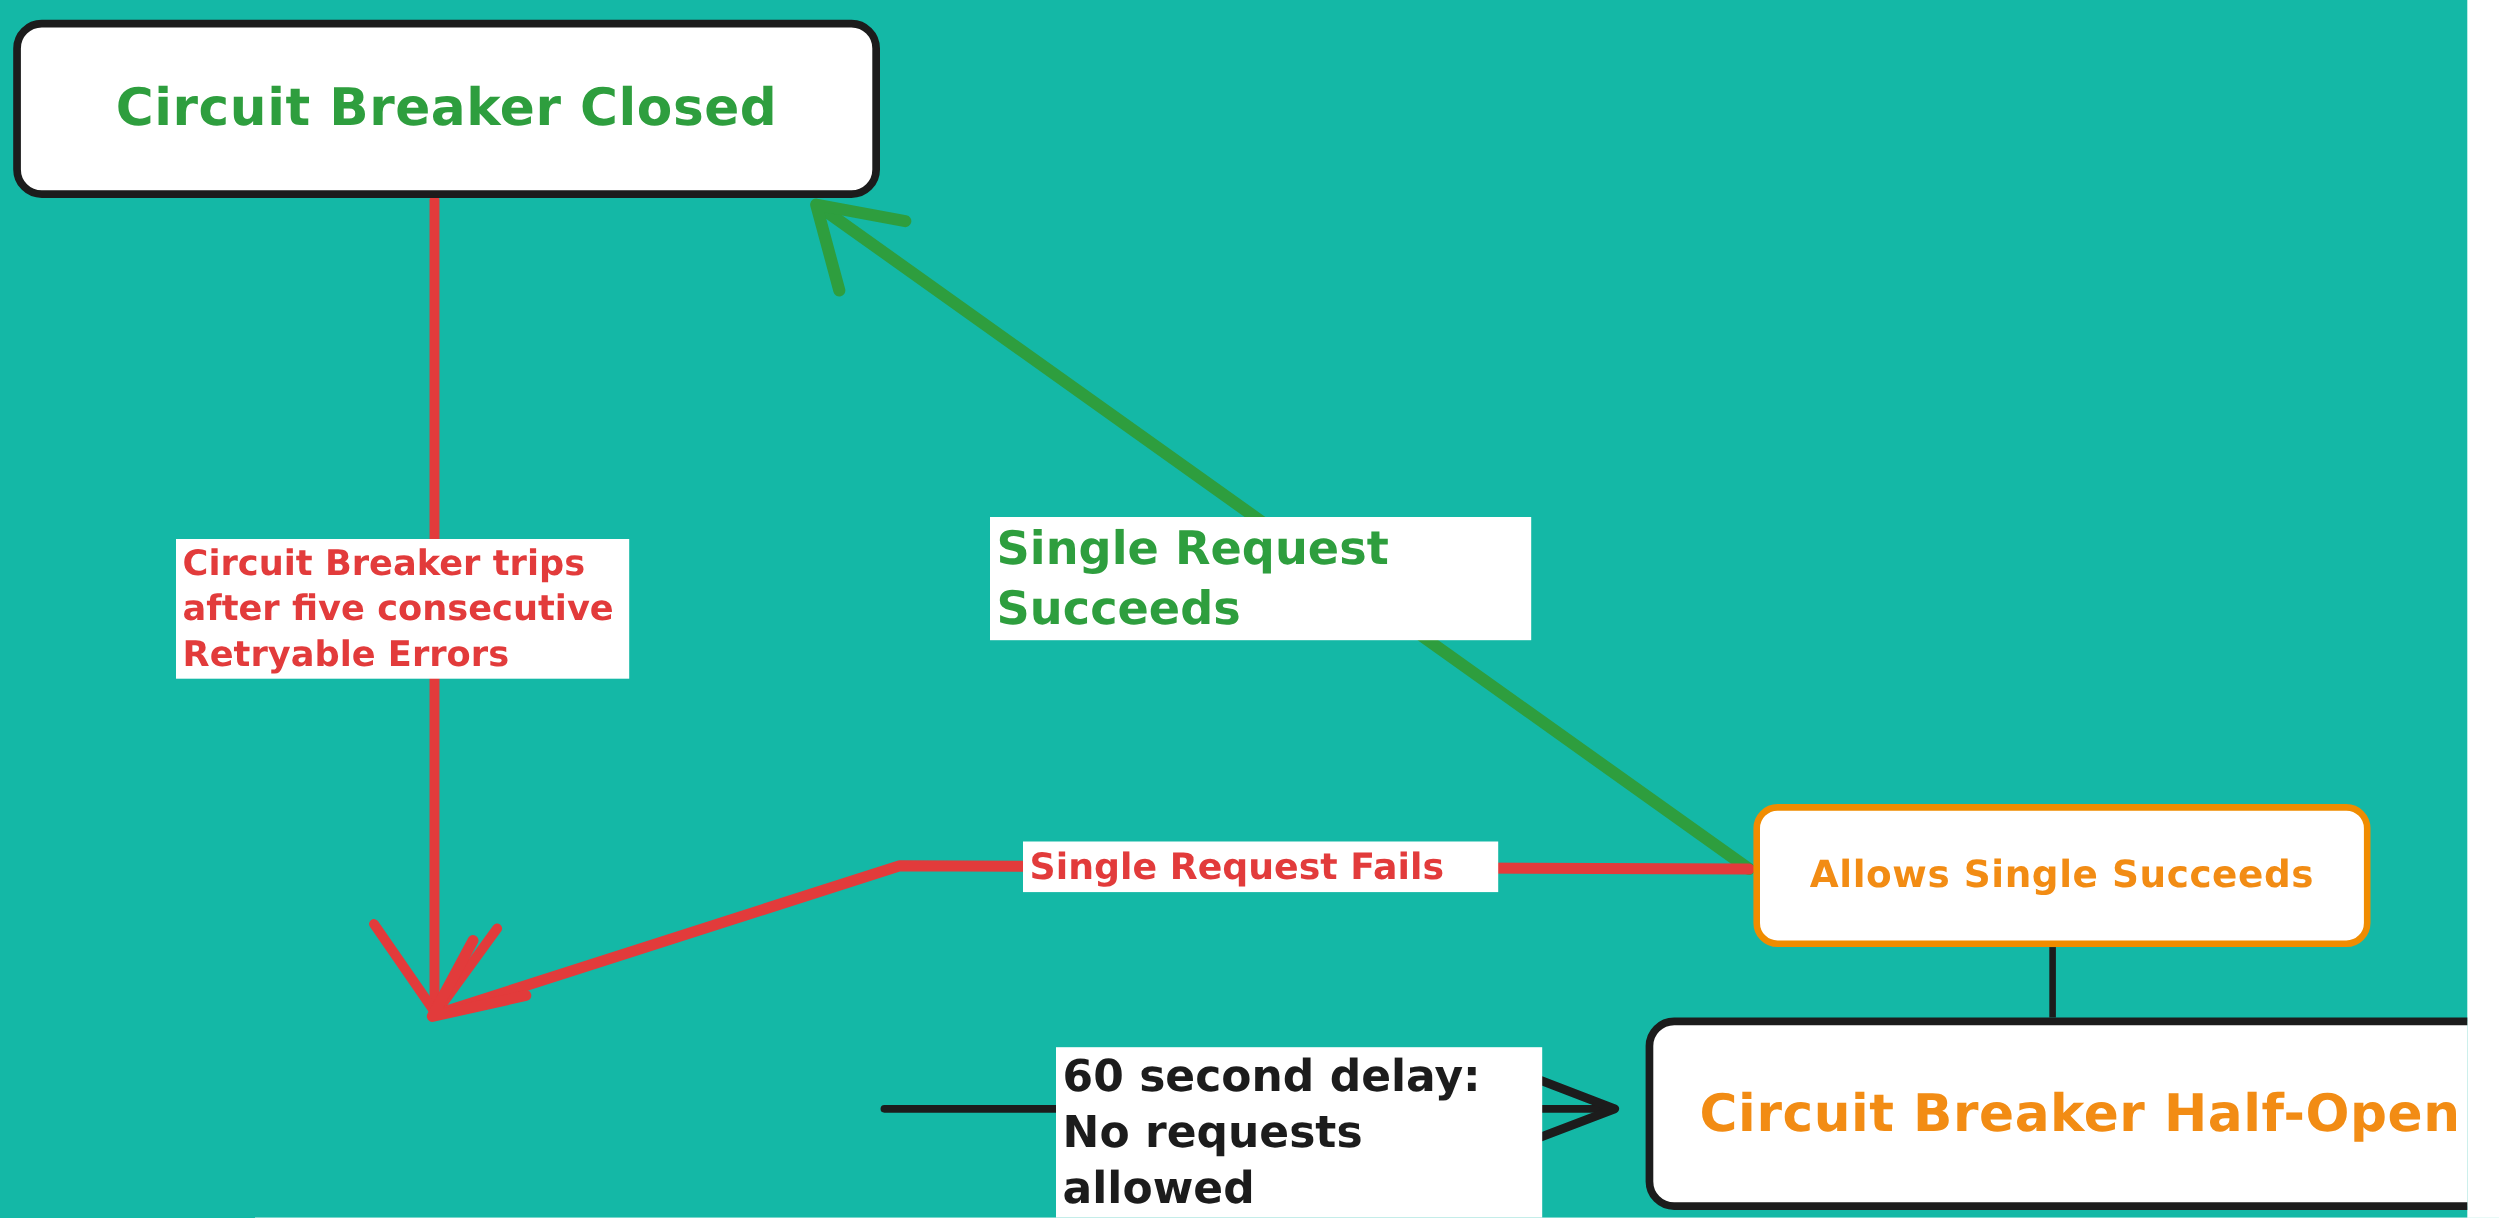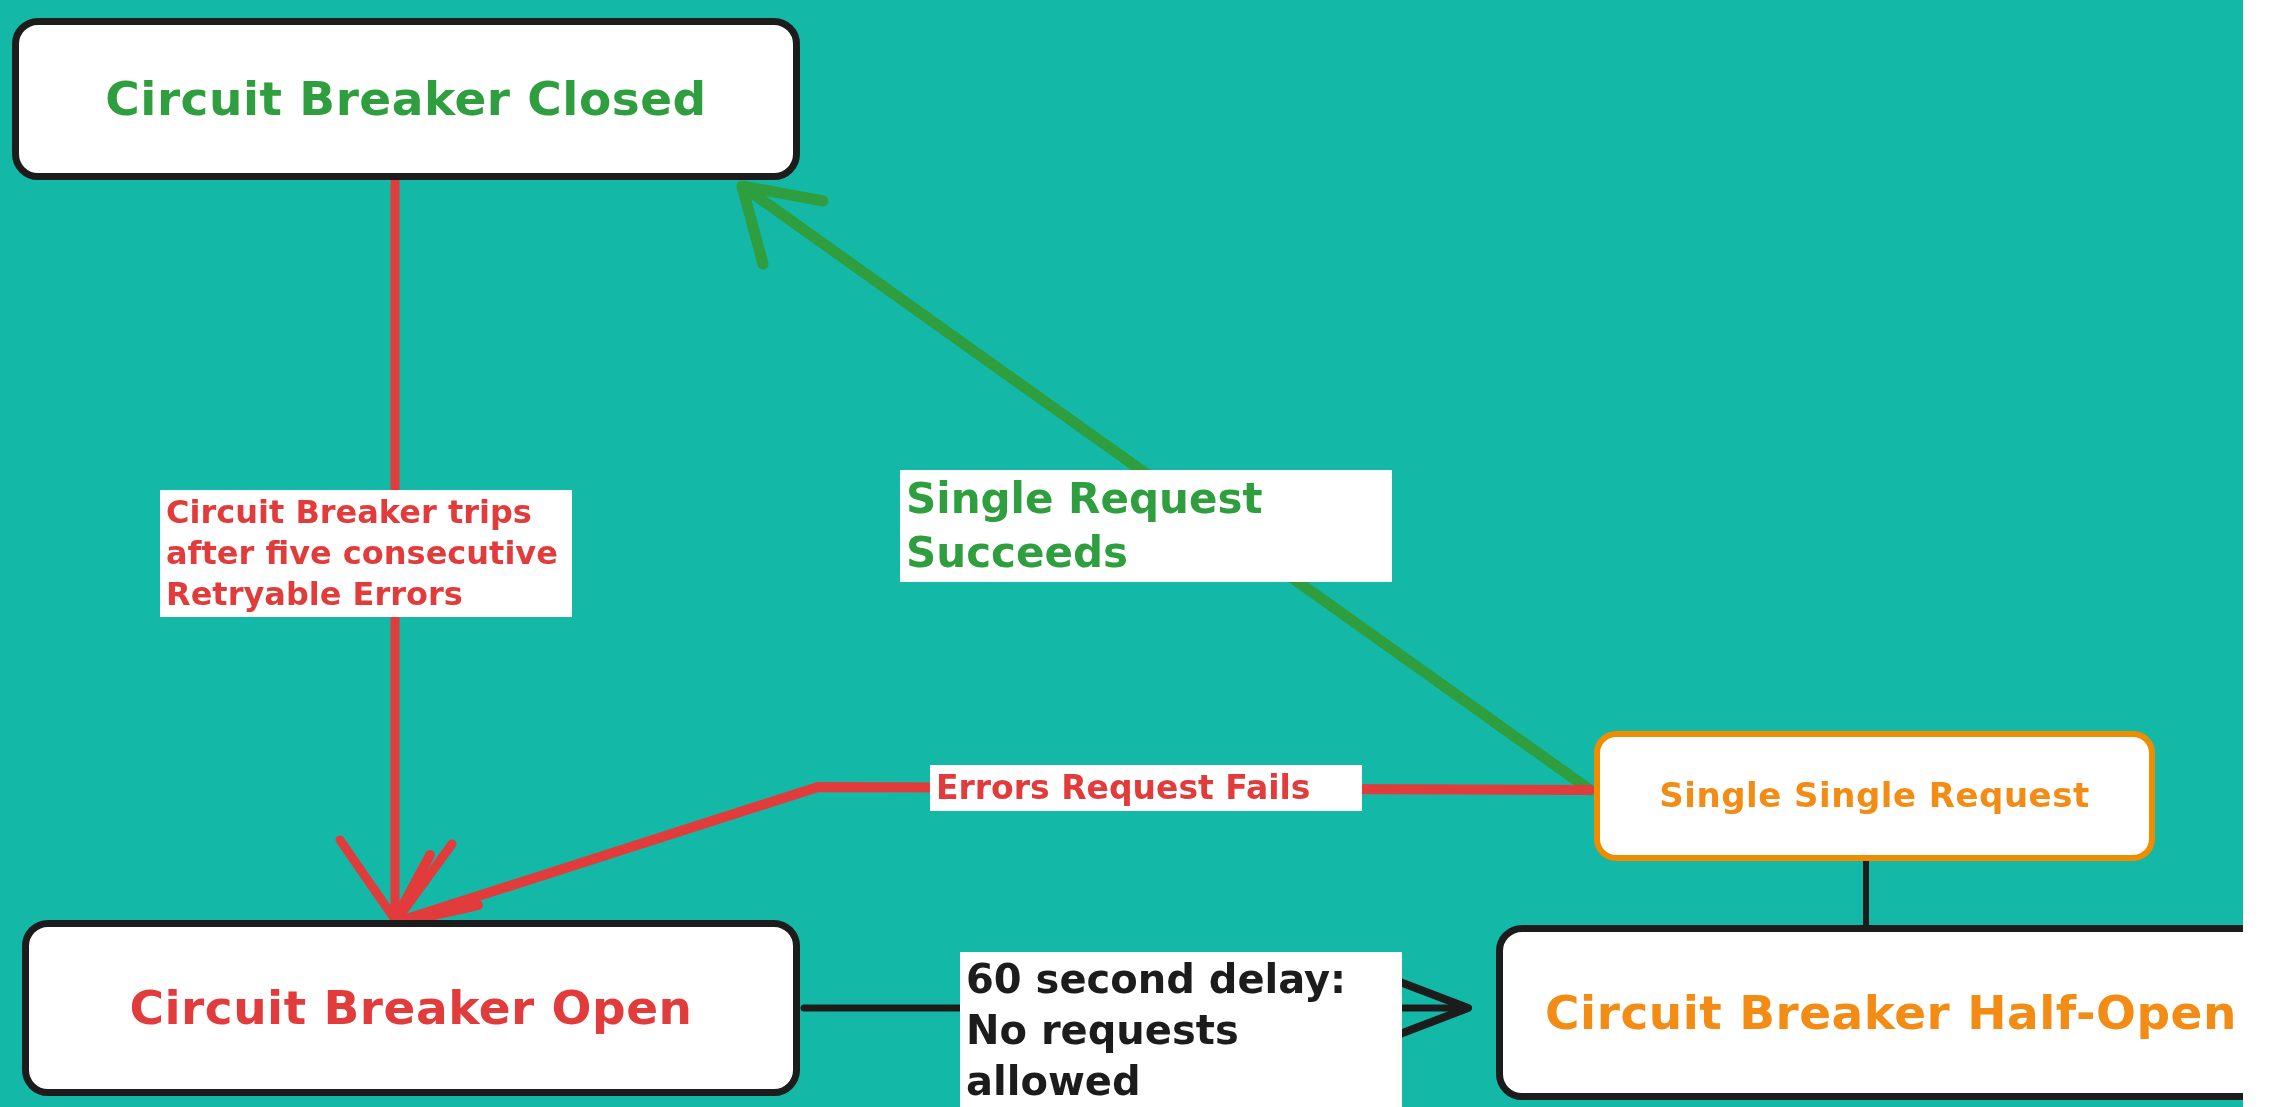--- a/index.html
+++ b/index.html
@@ -125,36 +125,33 @@
 
     <g>
       <path d="M 1866 861 L 1866 925" stroke="#1c1c1c" stroke-width="6" fill="none" stroke-linecap="butt"></path>
     </g>
   </svg>
 
   <div class="node node-black" id="node-closed">
     <span class="node-label">Circuit Breaker Closed</span>
   </div>
 
-  <div class="node node-black" id="node-open">
-    <span class="node-label">Circuit Breaker Open</span>
-  </div>
 
   <div class="node node-black" id="node-half-open">
     <span class="node-label">Circuit Breaker Half-Open</span>
   </div>
 
   <div class="node node-orange" id="node-allows-single">
-    <span class="node-label">Single Single Request</span>
+    <span class="node-label">Allows Single Succeeds</span>
   </div>
 
   <div class="edge-label" id="label-trips">Circuit Breaker trips
 after five consecutive
 Retryable Errors</div>
 
   <div class="edge-label" id="label-succeeds">Single Request Succeeds</div>
 
-  <div class="edge-label" id="label-fails">Errors Request Fails</div>
+  <div class="edge-label" id="label-fails">Single Request Fails</div>
 
   <div class="edge-label" id="label-delay">60 second delay:
 No requests allowed</div>
 
 </div>
 
 </body></html>

